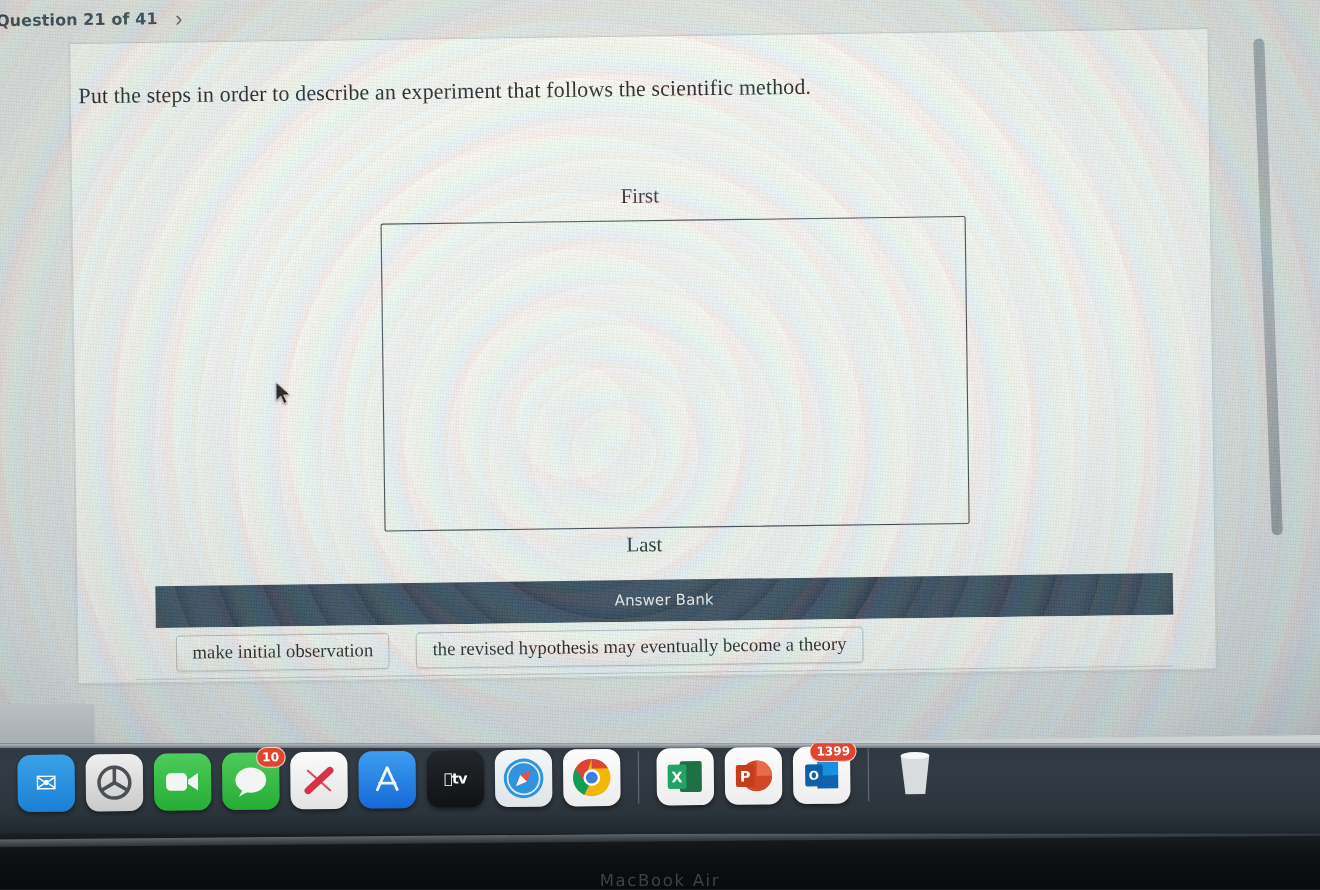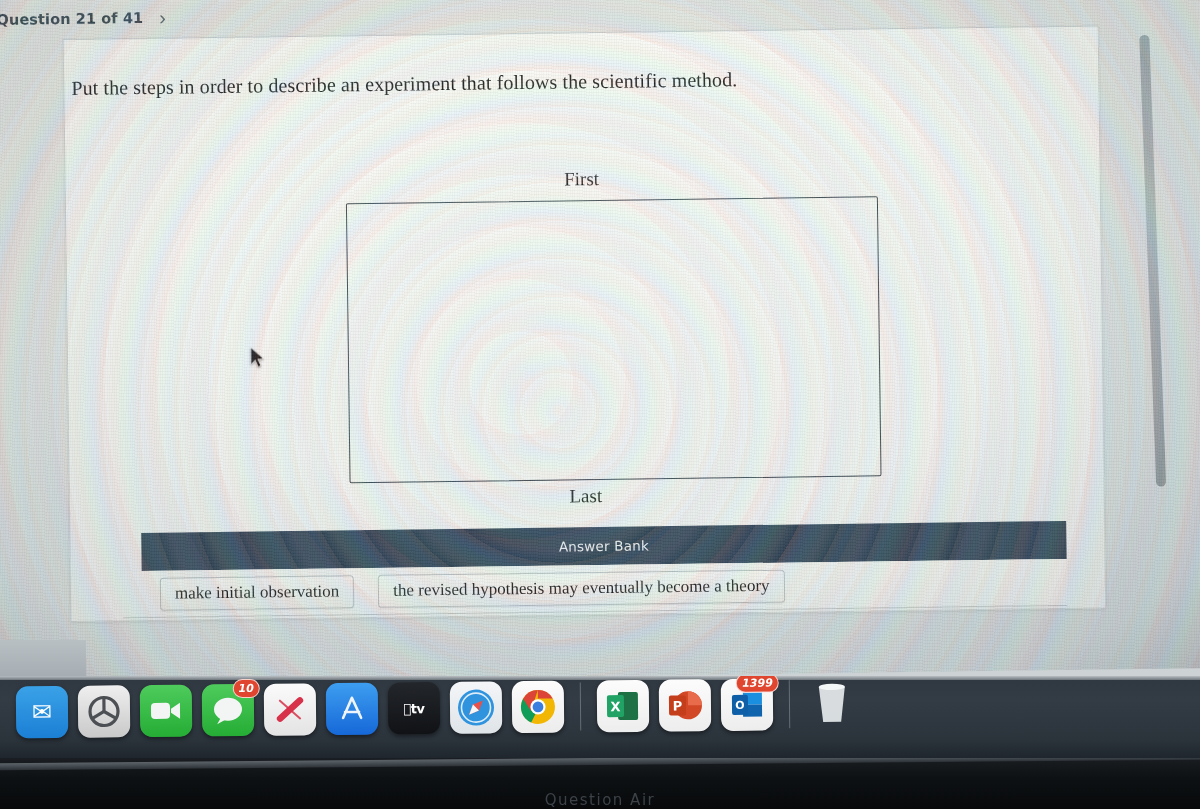--- a/index.html
+++ b/index.html
@@ -182,21 +182,20 @@
   .dock-sep{
     width:1px;height:48px;background:rgba(200,210,215,.35);margin:0 6px;flex:none;
   }
   .badge{
     position:absolute;right:-6px;top:-5px;min-width:17px;height:19px;padding:0 5px;
     background:#e0452f;border-radius:10px;color:#fff;
     font-family:"DejaVu Sans", sans-serif;font-size:11px;font-weight:600;
     display:flex;align-items:center;justify-content:center;
     border:1.5px solid rgba(255,255,255,.75);
     box-sizing:border-box;
-    font-style:italic;
   }
 
   
   .ic-mail{background:linear-gradient(180deg,#3aa2e8,#1b7fd4);}
   .ic-contacts{background:linear-gradient(180deg,#efefef,#c9c9c9);}
   .ic-facetime{background:linear-gradient(180deg,#4ecb5c,#25ad35);}
   .ic-messages{background:linear-gradient(180deg,#4ecb5c,#25ad35);}
   .ic-news{background:linear-gradient(180deg,#fbfbfb,#e3e3e3);}
   .ic-appstore{background:linear-gradient(180deg,#3d9ef0,#1668d8);}
   .ic-tv{background:linear-gradient(180deg,#23262a,#101216);}
@@ -390,16 +389,16 @@
           <path d="M7 5 L33 5 L29 40 L11 40 Z" fill="#e6eaec" opacity=".92"></path>
           <ellipse cx="20" cy="5" rx="13" ry="3.2" fill="#f4f7f8"></ellipse>
         </svg>
       </div>
 
     </div>
   </div>
 
   <div id="bezel">
     <div class="bezel-hinge"></div>
-    <div class="macbook-text">Question Air</div>
+    <div class="macbook-text">MacBook Air</div>
   </div>
 
 </div>
 
 </body></html>

